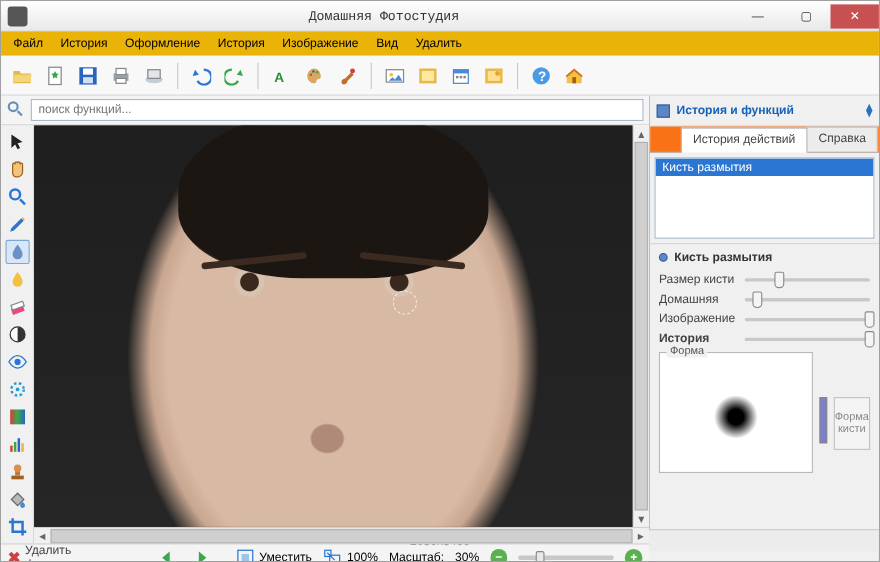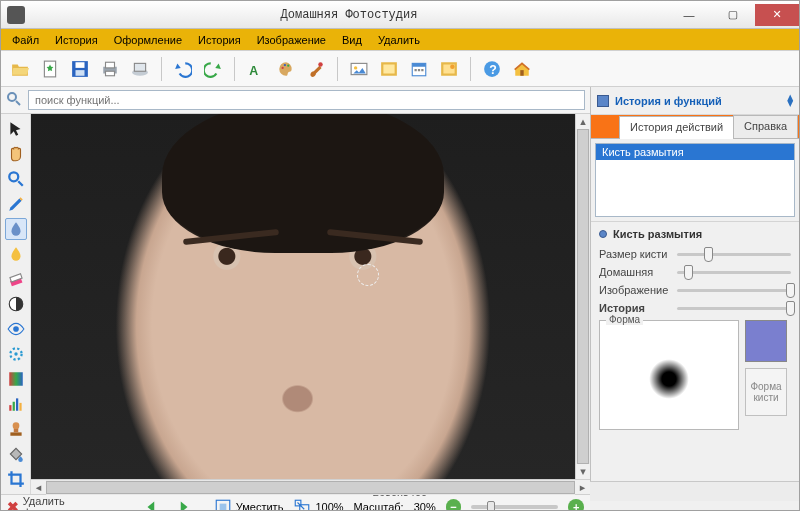--- a/index.html
+++ b/index.html
@@ -78,21 +78,21 @@
   .params { padding: 2px 8px 6px 8px; display: flex; flex-direction: column; gap: 6px; justify-content: space-between; }
   .param { display: flex; align-items: center; gap: 6px; }
   .param label { width: 72px; color: #444; }
   .param.bold label { font-weight: bold; }
   .slider { flex: 1; height: 3px; background: #c8c8c8; position: relative; border-radius: 2px; }
   .slider .th { position: absolute; top: -6px; width: 9px; height: 15px; background: #f4f4f4; border: 1px solid #888; border-radius: 2px 2px 4px 4px; }
   .brushrow { display: flex; gap: 6px; padding: 0 8px 6px 8px; }
   .brushbox { flex: 1; border: 1px solid #b8b8b8; background: #fff; height: 110px; position: relative; }
   .brushbox legend { font-size: 10px; padding: 0 3px; position: absolute; top: -7px; left: 6px; background: #f0f0f0; color: #555; }
   .brushblob { position: absolute; left: 50%; top: 54%; width: 40px; height: 40px; transform: translate(-50%,-50%); background: radial-gradient(circle, #000 0 25%, rgba(0,0,0,0) 70%); }
-  .sidecol { width: 46px; display: flex; flex-direction: column; gap: 6px; }
+  .sidecol { width: 46px; display: flex; flex-direction: row; gap: 6px; margin-top: 41px; }
   .swatch { width: 42px; height: 42px; background: #7a7fcf; border: 1px solid #888; }
   .shapebtn { width: 42px; height: 48px; border: 1px solid #c0c0c0; background: #f4f4f4; display: flex; flex-direction: column; align-items: center; justify-content: center; color: #888; font-size: 10px; line-height: 1.1; text-align: center; }
 </style>
 </head>
 <body>
 
 <div class="titlebar">
   <div class="appicon"></div>
   <div class="title">Домашняя Фотостудия</div>
   <div class="winbtns">

